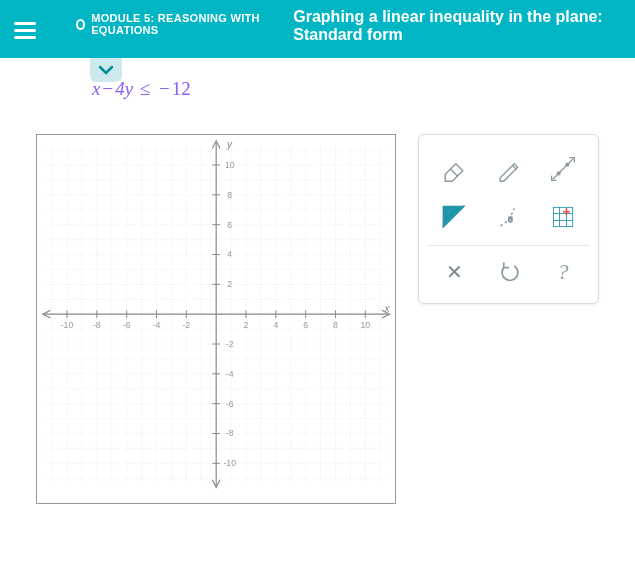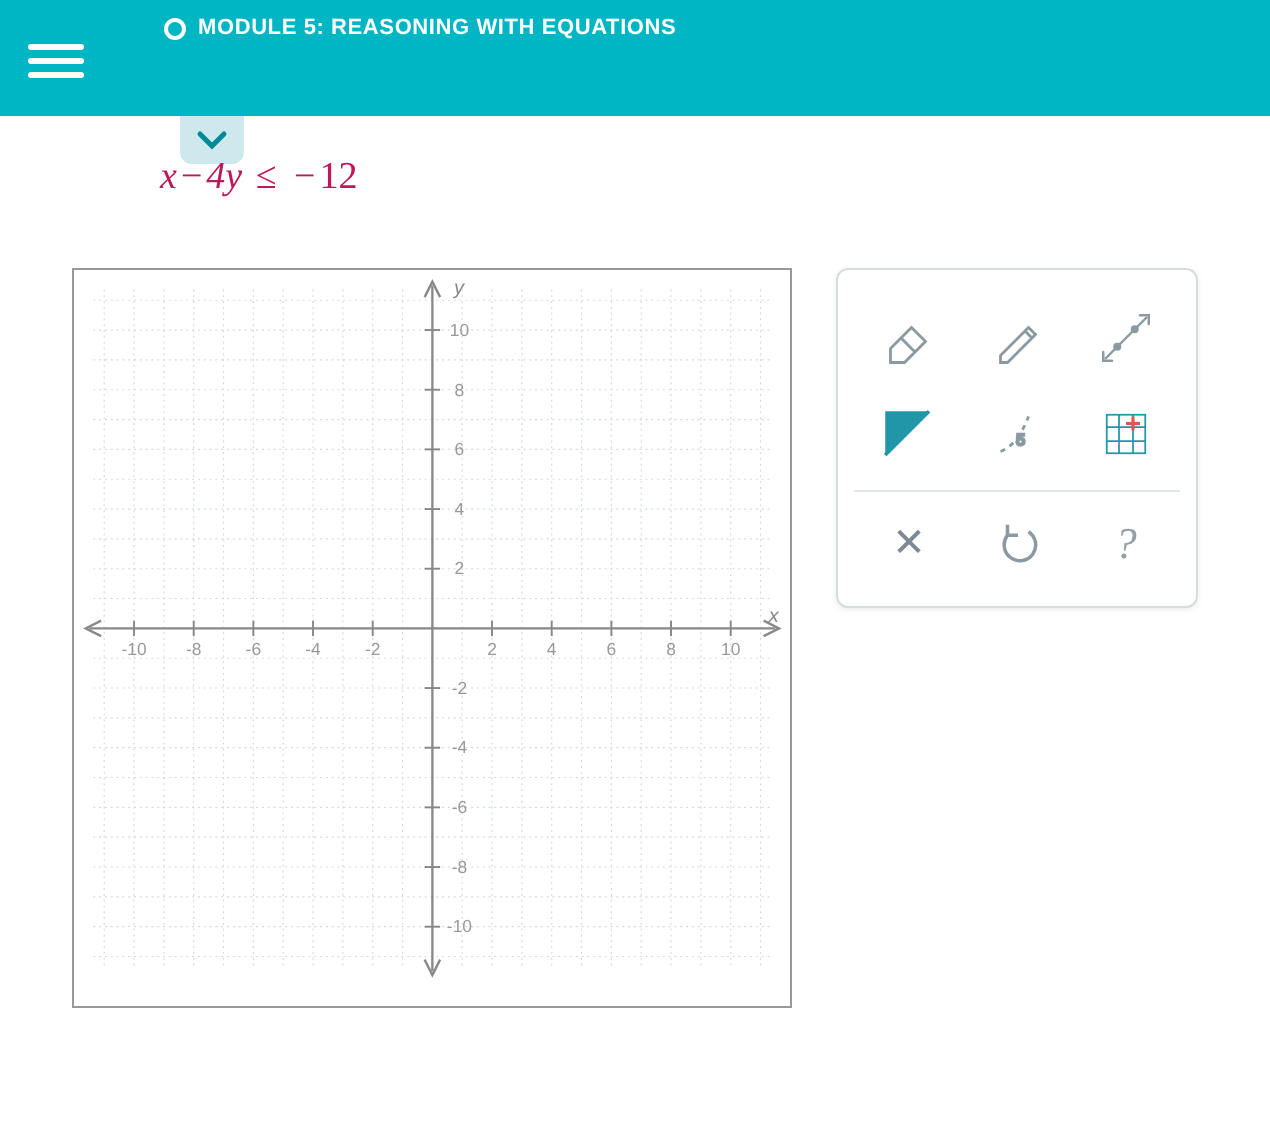--- a/index.html
+++ b/index.html
@@ -75,23 +75,23 @@
   }
   .instruction .ul {
     color: #1a7f8a;
     border-bottom: 1px dotted #1a7f8a;
     cursor: pointer;
   }
   .inequality {
     font-family: 'Times New Roman', Times, serif;
     font-size: 19px;
     font-style: italic;
-    margin-left: 44px;
+    margin-left: 56px;
     margin-bottom: 34px;
-    color: #be185d;
+    color: #8b5cf6;
   }
   .inequality .op { font-style: normal; margin: 0 2px; }
   .workspace {
     display: flex;
     gap: 22px;
     align-items: flex-start;
   }
   .graph-box {
     width: 370px;
     height: 370px;
@@ -162,20 +162,21 @@
   <div class="hamburger">
     <div></div>
       <div></div>
       <div></div>
   </div>
   <div class="header-titles">
     <div class="module-line">
       <span class="circle-icon"></span>
       <span>MODULE 5: REASONING WITH EQUATIONS</span>
     </div>
+    <div class="lesson-title">Graphing a linear inequality in the plane: Standard form</div>
   </div>
 </div>
 
 <div class="scroll-chevron">
   <svg width="16" height="10" viewBox="0 0 16 10" fill="none" stroke-width="2.5" stroke-linecap="round">
     <path d="M2 2 L8 8 L14 2"></path>
   </svg>
 </div>
 
 <div class="content">

